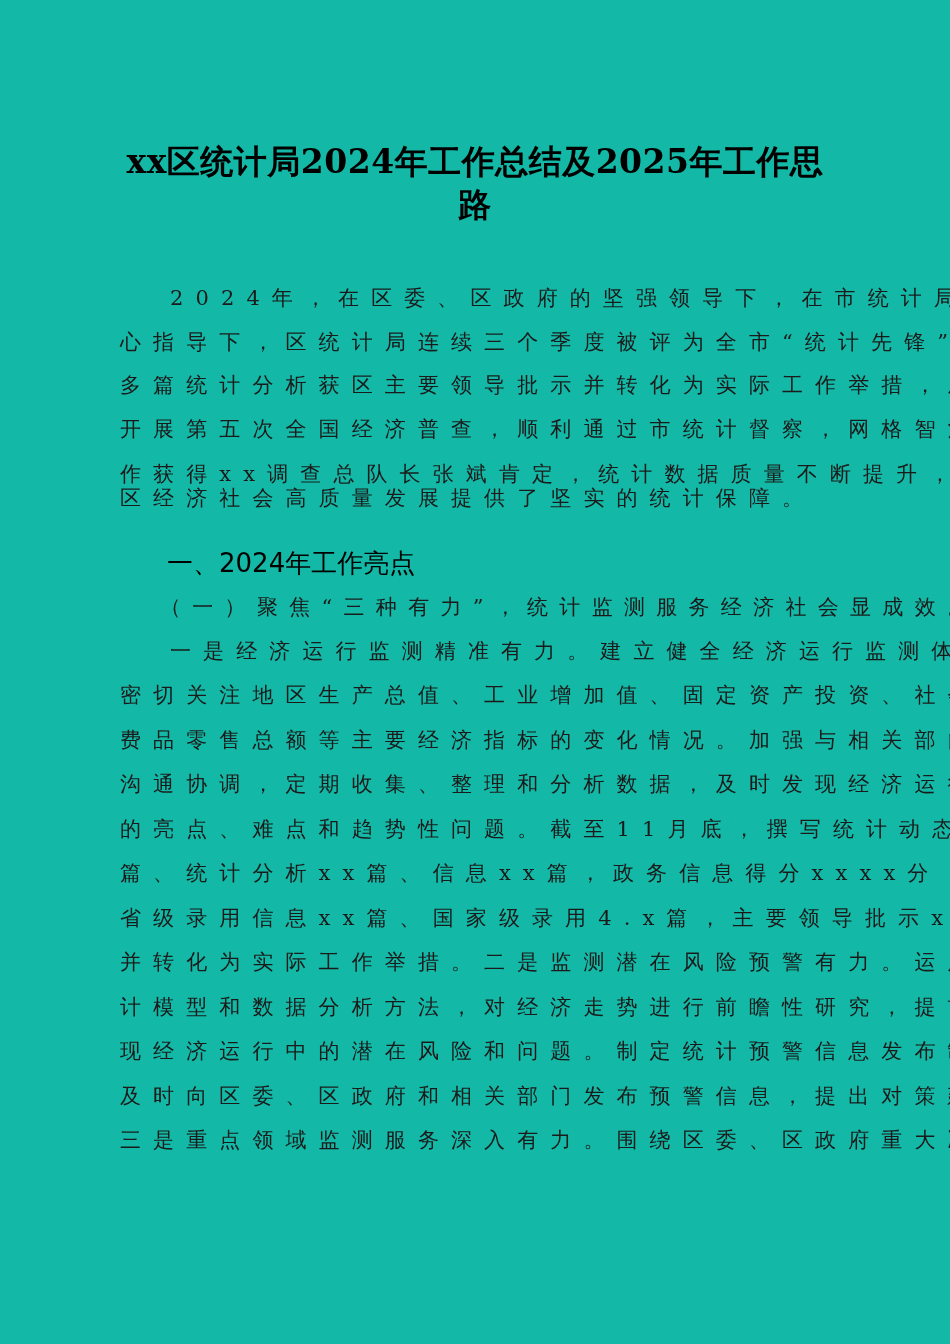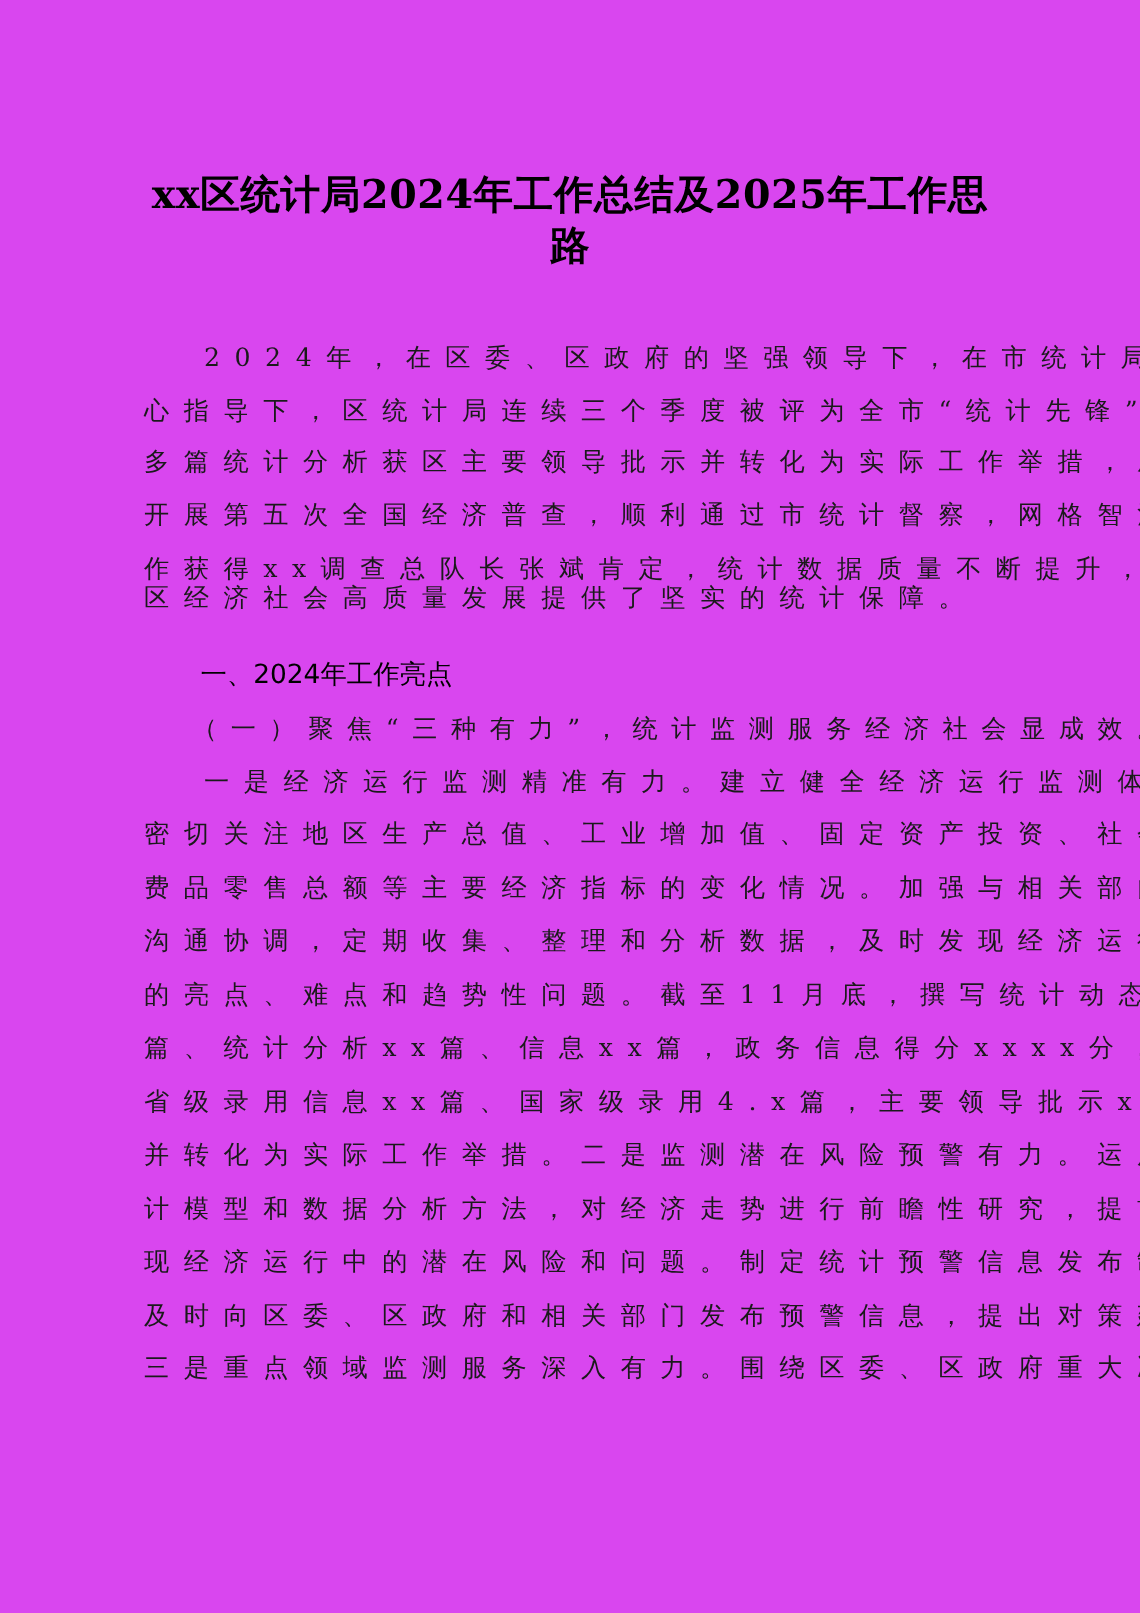--- a/index.html
+++ b/index.html
@@ -12,21 +12,21 @@
       height: 1344px;
       position: relative;
       overflow: hidden;
       color: #111111;
     }
     .page {
       position: absolute;
       left: 0; top: 0;
       width: 950px;
       height: 1344px;
-      background: #d946ef;
+      background: #14b8a6;
     }
     .title {
       position: absolute;
       left: 100px;
       width: 750px;
       text-align: center;
       font-family: "DejaVu Serif", "Liberation Serif", serif;
       font-weight: bold;
       font-size: 33px;
       letter-spacing: 0.5px;
@@ -45,21 +45,21 @@
       font-size: 21px;
       letter-spacing: 12.1px;
       white-space: nowrap;
       color: #1a1a1a;
     }
     .line.indent { left: 170px; }
     .line.heading {
       left: 167px;
       font-family: "DejaVu Sans", "Liberation Sans", sans-serif;
       letter-spacing: 0px;
-      font-size: 22px;
+      font-size: 26px;
       color: #000;
     }
     .line.sub { left: 160px; letter-spacing: 11.3px; }
   </style>
 </head>
 <body>
 
 <div class="page">
 
   <div class="title l1">xx区统计局2024年工作总结及2025年工作思</div>

